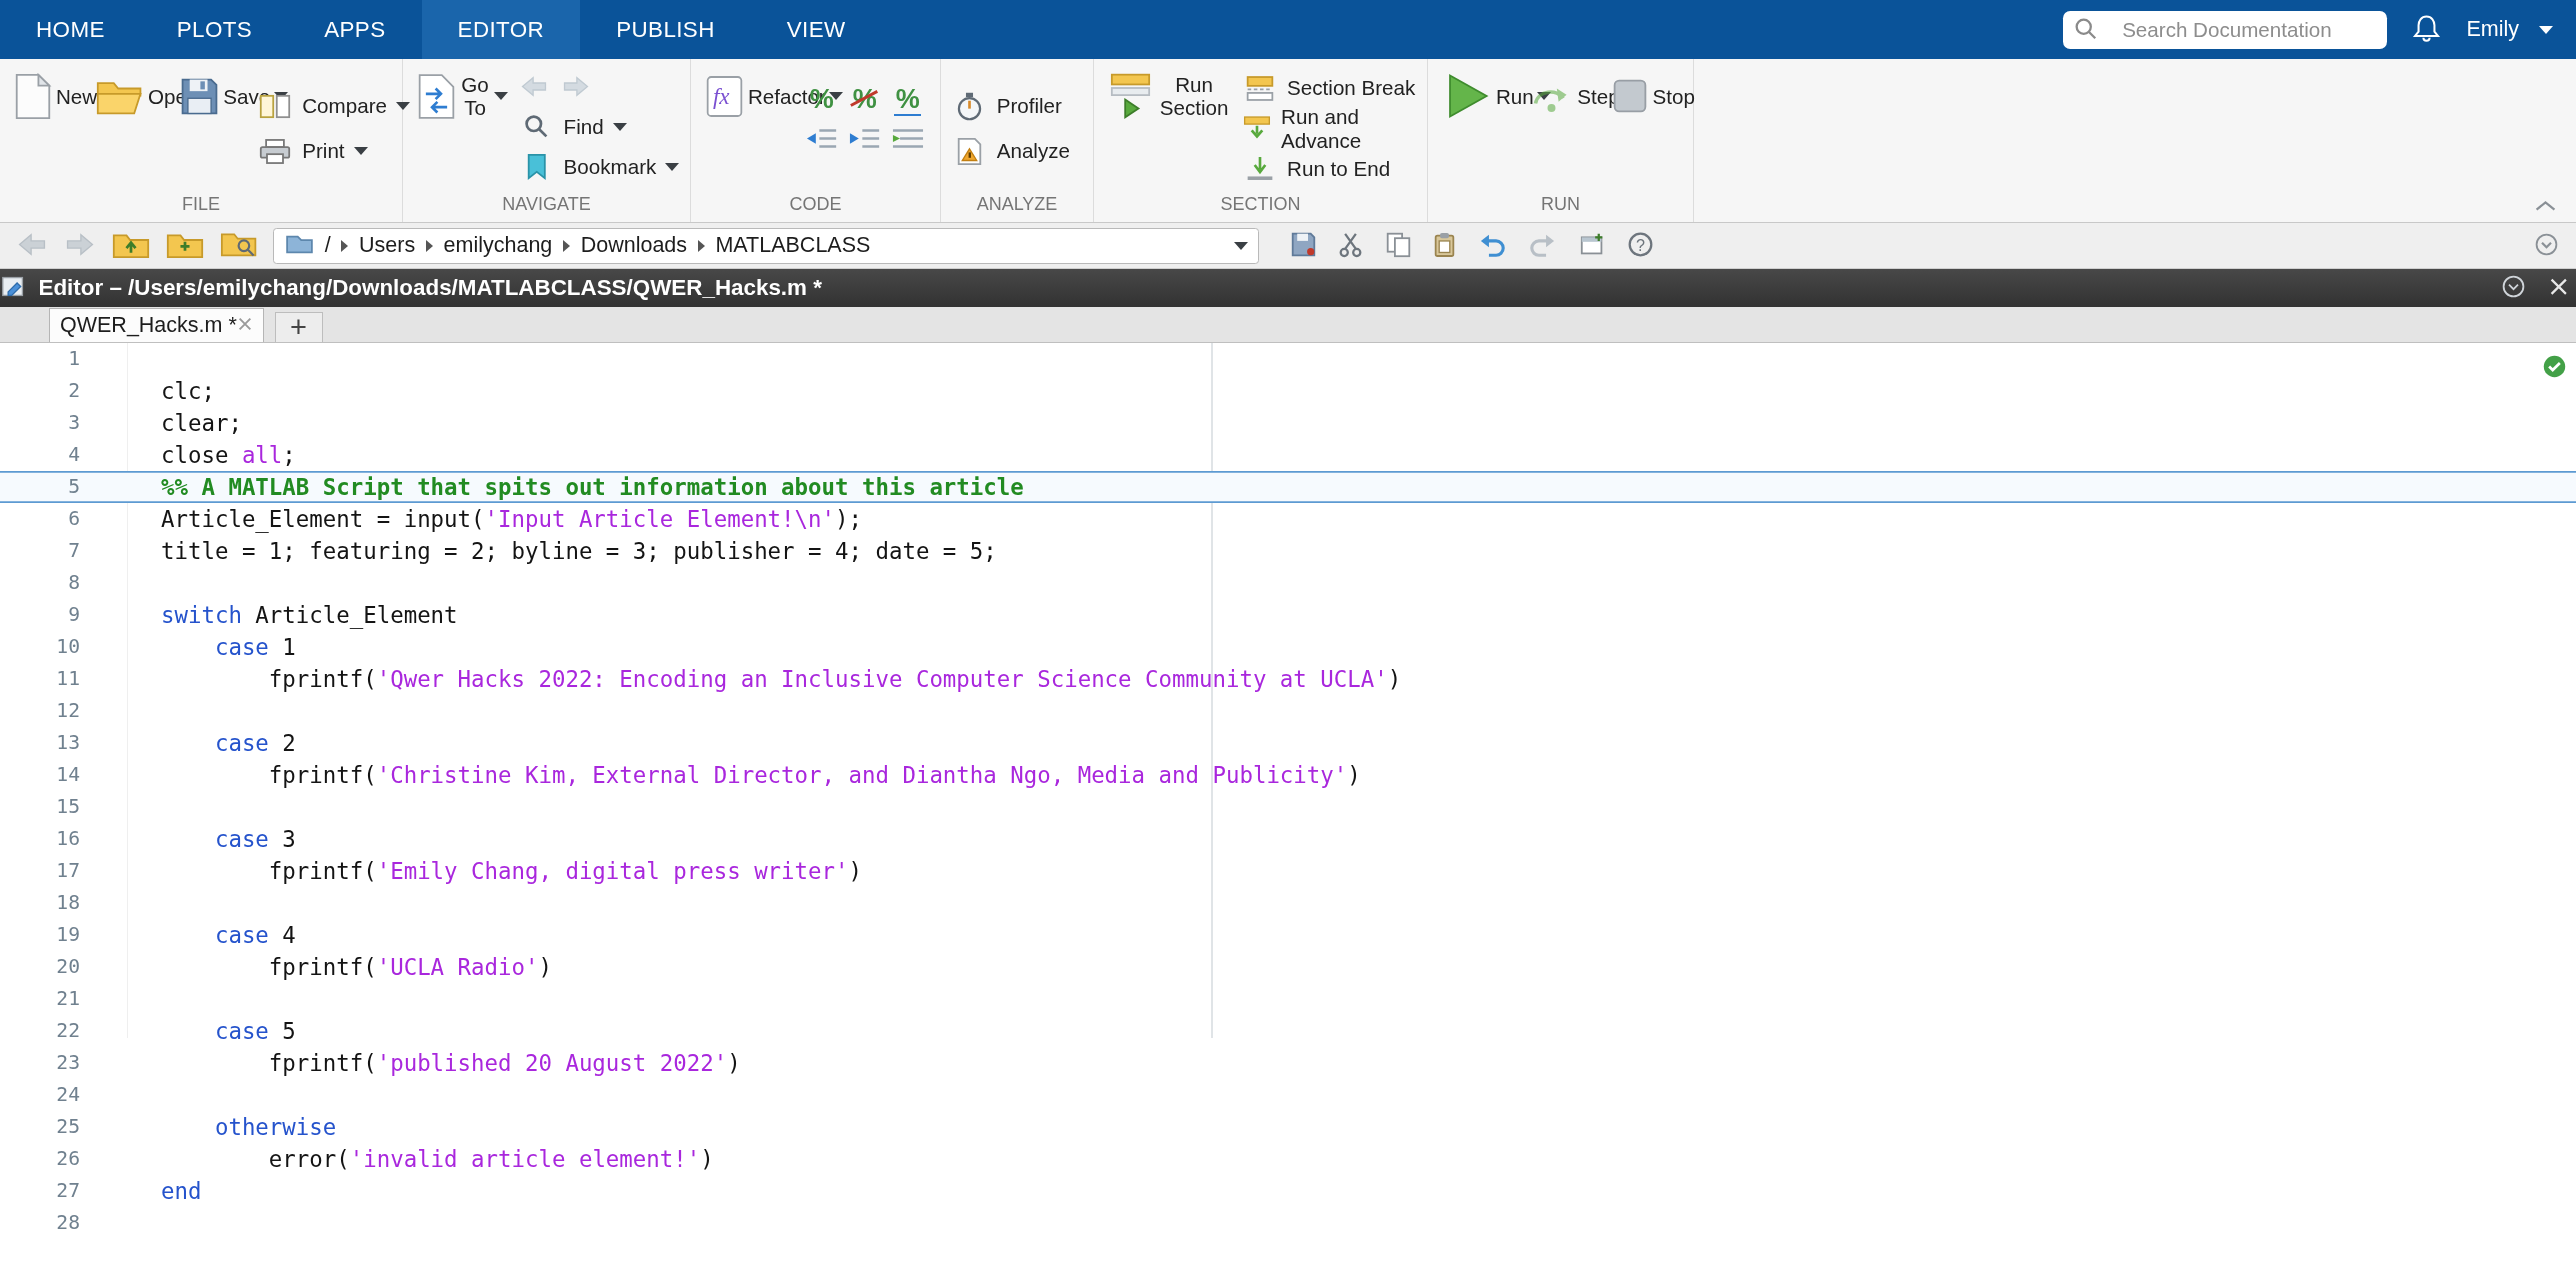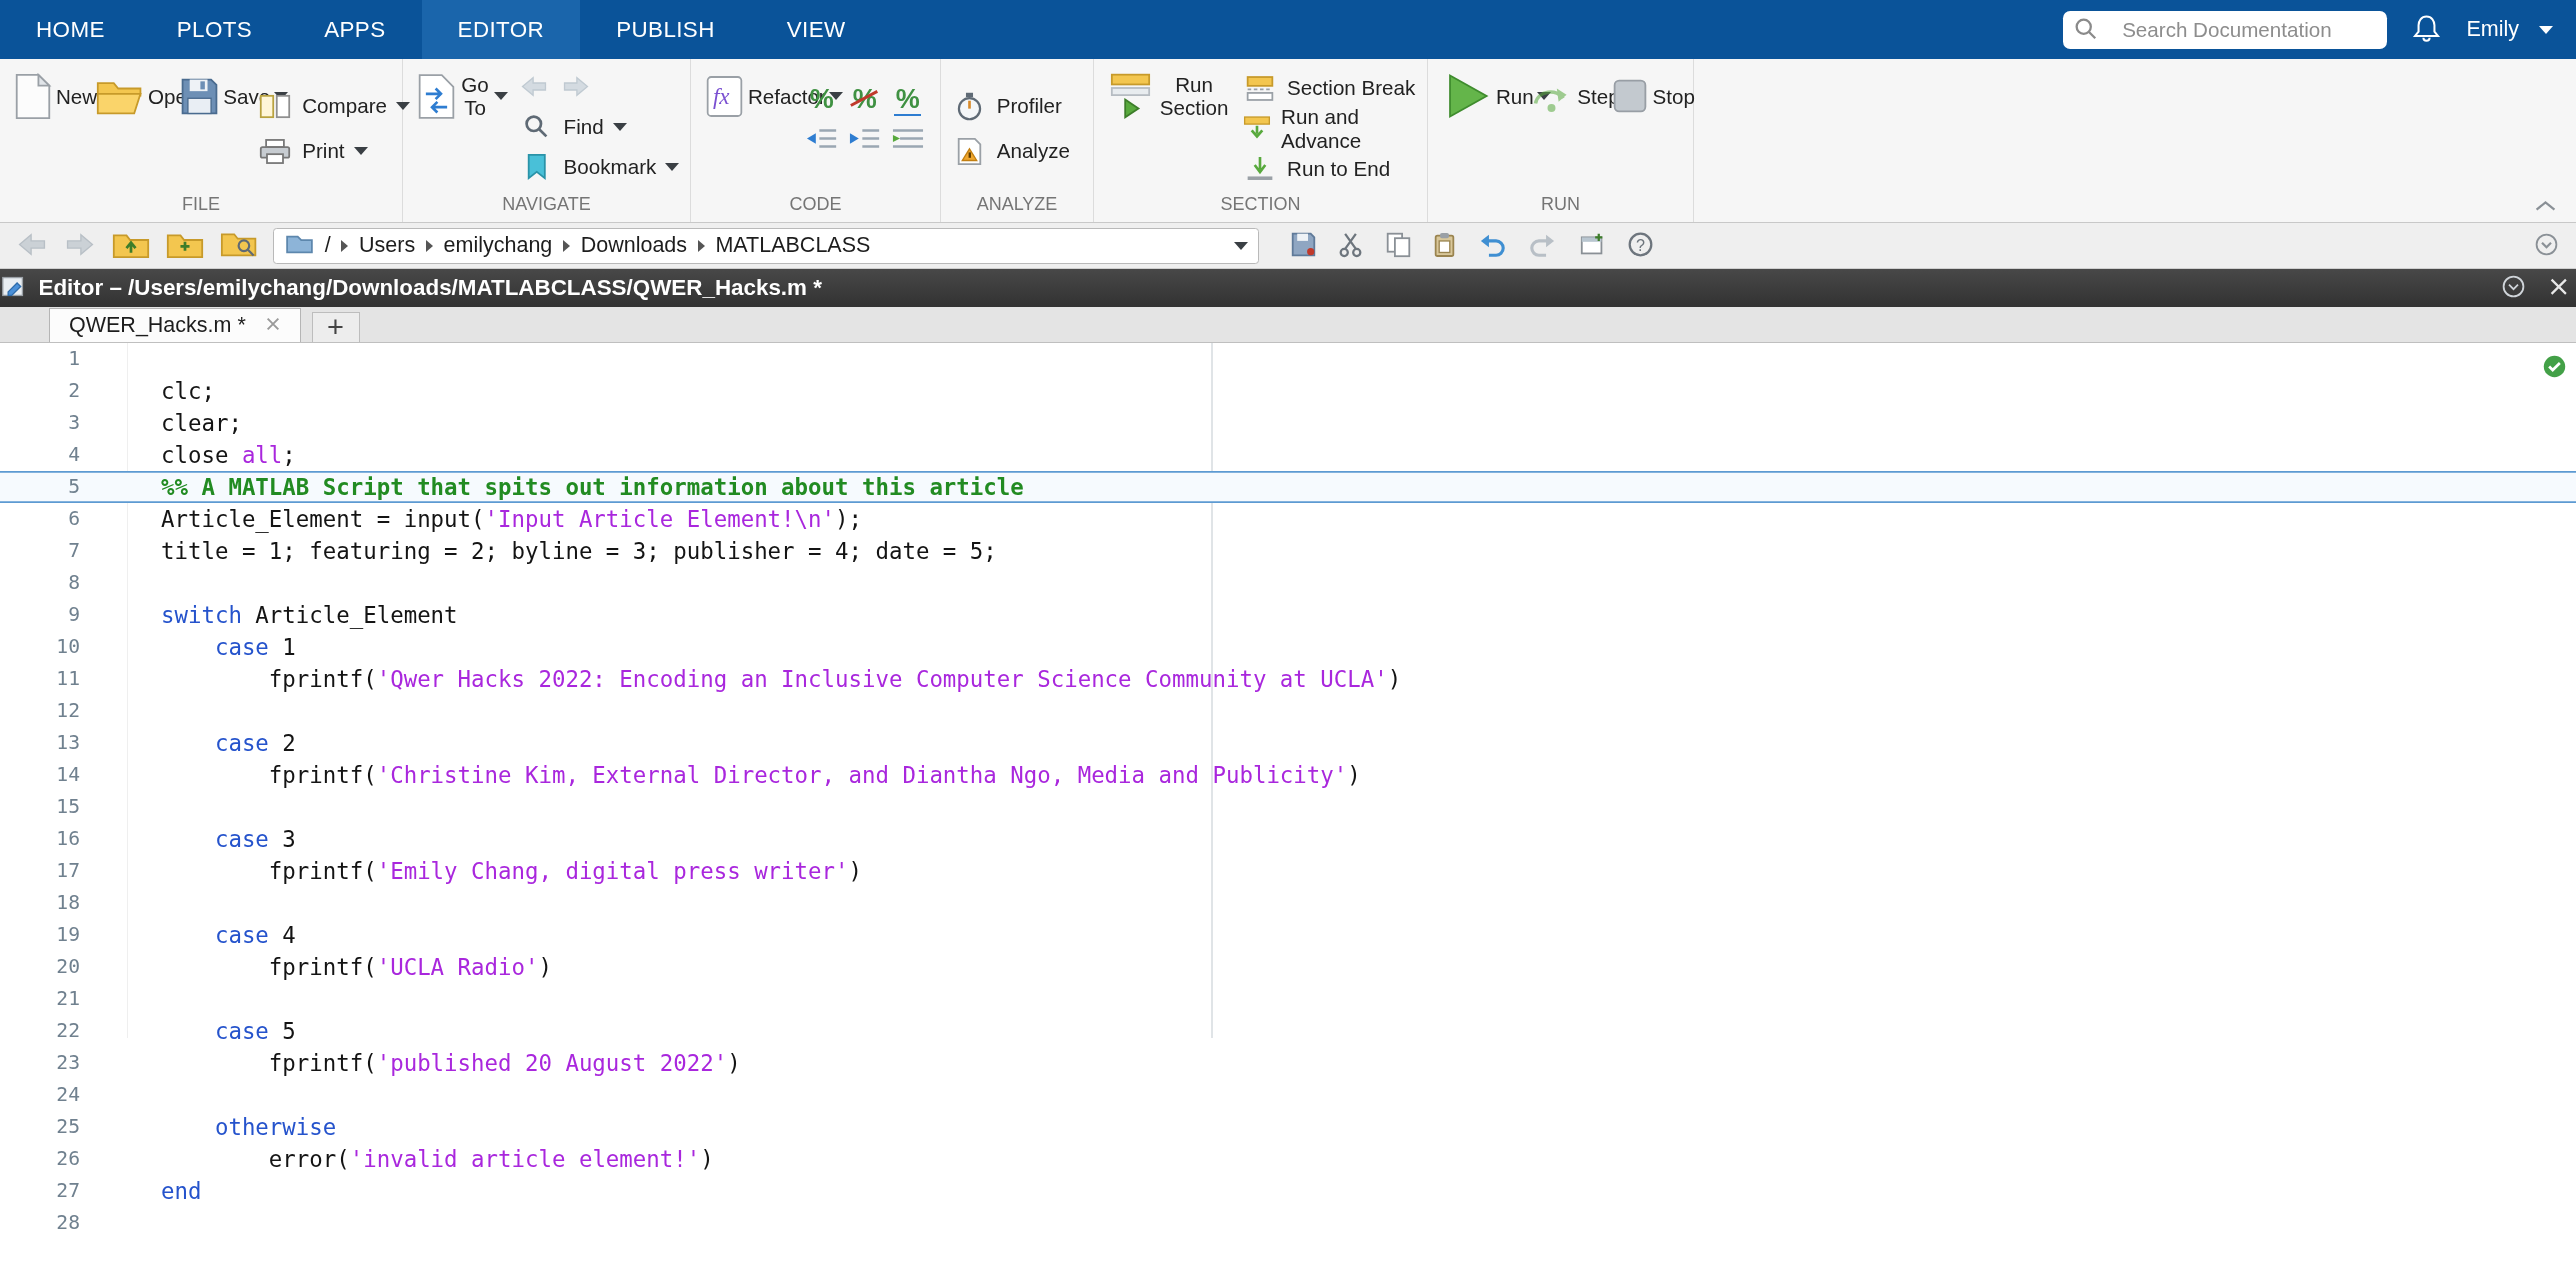--- a/index.html
+++ b/index.html
@@ -54,21 +54,21 @@
   .pb-icons { display:flex; align-items:center; gap:21.5px; margin-left:16px; }
   .pb-right { margin-left:auto; }
 
   
   .ed-titlebar { height:38px; background:linear-gradient(#484848,#323232); display:flex; align-items:center; gap:12.5px; padding:0 1px; flex:none; }
   .ed-title { color:#fff; font-size:22.4px; font-weight:600; flex:1; white-space:nowrap; overflow:hidden; }
   .ed-tb-icons { display:flex; align-items:center; gap:21.5px; padding-right:5.4px; }
 
   
   .doc-tabs { height:36px; background:#e4e4e4; border-bottom:0.9px solid #bfbfbf; display:flex; align-items:flex-end; padding-left:49px; flex:none; }
-  .doc-tab { height:34px; background:#fcfcfc; border:0.9px solid #b5b5b5; border-bottom:none; display:flex; align-items:center; gap:19px; padding:0 19px; font-size:21.5px; color:#1d1d1d; }
+  .doc-tab { height:34px; background:#fcfcfc; border:0.9px solid #b5b5b5; border-bottom:none; display:flex; align-items:center; gap:0; padding:0 10px; font-size:21.5px; color:#1d1d1d; }
   .doc-tab-plus { height:30px; width:48px; margin-left:10.7px; background:#ededed; border:0.9px solid #bdbdbd; border-bottom:none; display:flex; align-items:center; justify-content:center; font-size:29px; color:#444; }
 
   
   .editor-body { flex:1; min-height:0; position:relative; background:#fff; }
   .ruler { position:absolute; left:1211px; top:0; bottom:0; width:1.8px; background:#e0e4e7; z-index:0; }
   .gutter-sep { position:absolute; left:127px; top:0; bottom:0; width:0.9px; background:#efefef; z-index:0; }
   .code-lines { position:relative; z-index:1; }
   .code-line { display:flex; height:32px; line-height:32px; font-family:"DejaVu Sans Mono",monospace; font-size:22.4px; white-space:pre; }
   .code-line.hl { background:#f6fafe; box-shadow:inset 0 1.8px 0 #5d9ad2, inset 0 -1.8px 0 #5d9ad2; }
   .ln { width:125px; flex:none; text-align:right; padding-right:45px; color:#70818f; font-size:19.7px; }

